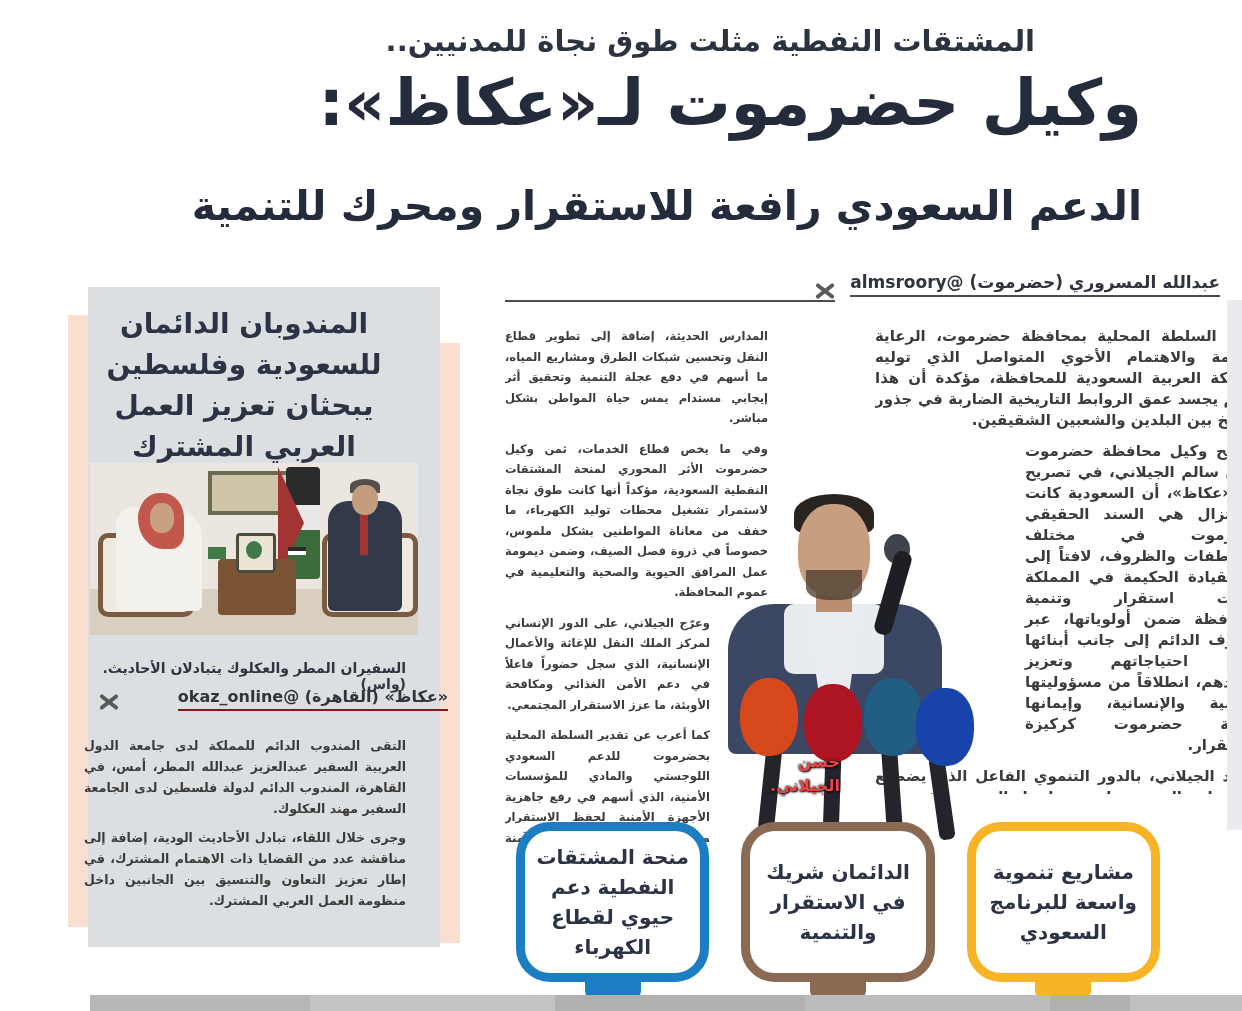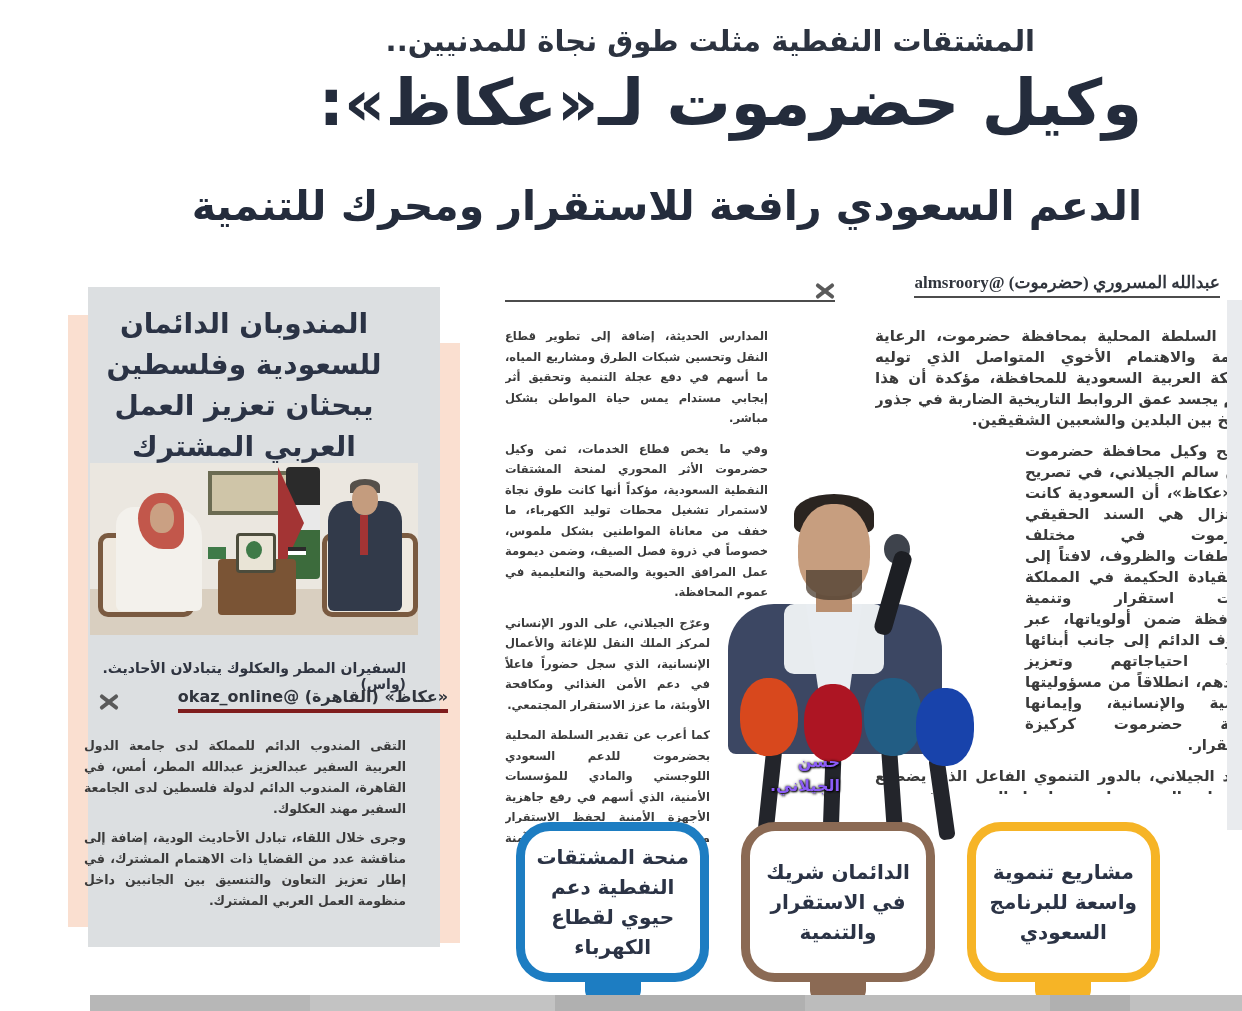--- a/index.html
+++ b/index.html
@@ -42,31 +42,31 @@
   .foam{position:absolute;width:58px;height:78px;border-radius:46%;}
   .foam.f1{left:52px;top:186px;background:#d8481d;}
   .foam.f2{left:116px;top:192px;background:#ad1523;}
   .foam.f3{left:176px;top:186px;background:#225d84;}
   .foam.f4{left:228px;top:196px;background:#1843ab;}
   .stand{position:absolute;width:16px;height:84px;background:#23252b;border-radius:6px;}
   .stand.s1{left:74px;top:256px;transform:rotate(6deg);}
   .stand.s2{left:136px;top:262px;transform:rotate(2deg);}
   .stand.s3{left:196px;top:256px;transform:rotate(-4deg);}
   .stand.s4{left:246px;top:264px;transform:rotate(-8deg);}
-  .j-caption{position:absolute;left:42px;top:258px;width:110px;color:#8b5cf6;font-size:16px;font-weight:800;line-height:24px;text-align:right;text-shadow:0 0 3px #000,1px 1px 2px #000;}
+  .j-caption{position:absolute;left:42px;top:258px;width:110px;color:#ef4444;font-size:16px;font-weight:800;line-height:24px;text-align:right;text-shadow:0 0 3px #000,1px 1px 2px #000;}
 
   
   #sidebar{position:absolute;left:68px;top:287px;width:394px;height:660px;}
   .strip{position:absolute;background:#fadfd0;}
   .strip.left{left:0;top:28px;width:20px;height:612px;}
   .strip.right{left:372px;top:56px;width:20px;height:600px;}
   .side-box{position:absolute;left:20px;top:0;width:352px;height:660px;background:#dcdfe1;}
   .side-title{position:absolute;left:16px;top:16px;width:320px;text-align:center;font-size:28px;font-weight:900;color:#2b3345;line-height:41px;}
   .side-caption{position:absolute;left:16px;top:373px;width:322px;font-size:14px;font-weight:800;color:#2f3440;text-align:right;}
-  .side-byline-text{position:absolute;font-size:16px;font-weight:800;color:#30343c;border-bottom:4px solid #7f1d1d;padding-bottom:3px;top:400px;right:14px;}
+  .side-byline-text{position:absolute;font-size:16px;font-weight:800;color:#30343c;border-bottom:2px solid #7f1d1d;padding-bottom:3px;top:400px;right:14px;}
   .side-body{position:absolute;left:16px;top:448px;width:322px;height:200px;font-size:12.5px;line-height:21px;font-weight:700;color:#3b3b3b;text-align:justify;text-align-last:right;overflow:hidden;}
   .side-body p{margin:0 0 8px 0;}
 
   
   #amb-photo{position:absolute;left:22px;top:176px;width:328px;height:172px;background:#ebe7e0;overflow:hidden;}
   .amb-floor{position:absolute;left:0;bottom:0;width:100%;height:46px;background:#d9cfc0;}
   .amb-frame{position:absolute;left:118px;top:8px;width:78px;height:36px;background:#cfc5a8;border:4px solid #6b6b52;}
   .pal-flag{position:absolute;left:196px;top:4px;width:34px;height:112px;background:linear-gradient(180deg,#2b2b2b 0 34%,#e9e9e9 34% 56%,#3c6b3c 56% 100%);border-radius:4px;}
   .pal-flag::after{content:"";position:absolute;left:-8px;top:0;width:0;height:0;border-top:56px solid transparent;border-bottom:56px solid transparent;border-left:26px solid #a33434;}
   .chair{position:absolute;width:86px;height:74px;background:#efe9df;border:5px solid #7a5a40;border-radius:10px;bottom:18px;}
@@ -101,21 +101,21 @@
 <body>
 
 <div id="page">
 
   <div class="kicker">المشتقات النفطية مثلت طوق نجاة للمدنيين..</div>
   <h1 class="headline" style="margin:0;">وكيل حضرموت لـ«عكاظ»:</h1>
   <h2 class="subheadline" style="margin:0;">الدعم السعودي رافعة للاستقرار ومحرك للتنمية</h2>
 
   <div class="byline-rule" style="left:505px;top:300px;width:330px;"></div>
   <span class="xicon" style="left:812px;top:278px;"></span>
-  <div class="byline-text" style="top:272px;right:22px;font-family:Liberation Serif, serif;">عبدالله المسروري (حضرموت) @almsroory</div>
+  <div class="byline-text" style="top:272px;right:22px;">عبدالله المسروري (حضرموت) @almsroory</div>
 
   <div class="col" id="col-right">
     <p>ثمنت السلطة المحلية بمحافظة حضرموت، الرعاية الكريمة والاهتمام الأخوي المتواصل الذي توليه المملكة العربية السعودية للمحافظة، مؤكدة أن هذا الدعم يجسد عمق الروابط التاريخية الضاربة في جذور التاريخ بين البلدين والشعبين الشقيقين.</p>
     <div class="spacer-l"></div>
     <p>وأوضح وكيل محافظة حضرموت حسن سالم الجيلاني، في تصريح إلى «عكاظ»، أن السعودية كانت ولا تزال هي السند الحقيقي لحضرموت في مختلف المنعطفات والظروف، لافتاً إلى أن القيادة الحكيمة في المملكة وضعت استقرار وتنمية المحافظة ضمن أولوياتها، عبر الوقوف الدائم إلى جانب أبنائها لتلبية احتياجاتهم وتعزيز صمودهم، انطلاقاً من مسؤوليتها القومية والإنسانية، وإيمانها بمكانة حضرموت كركيزة للاستقرار.</p>
     <p>وأشاد الجيلاني، بالدور التنموي الفاعل الذي يضطلع به البرنامج السعودي لتنمية وإعمار اليمن، والذي وضع بصمات ملموسة في مديريات حضرموت (ساحلاً ووادياً)، عبر تدخلات إستراتيجية شملت القطاع الصحي بتأهيل المستشفيات، والقطاع التعليمي بإنشاء</p>
   </div>
 
   <div class="col" id="col-left">
     <p>المدارس الحديثة، إضافة إلى تطوير قطاع النقل وتحسين شبكات الطرق ومشاريع المياه، ما أسهم في دفع عجلة التنمية وتحقيق أثر إيجابي مستدام يمس حياة المواطن بشكل مباشر.</p>

